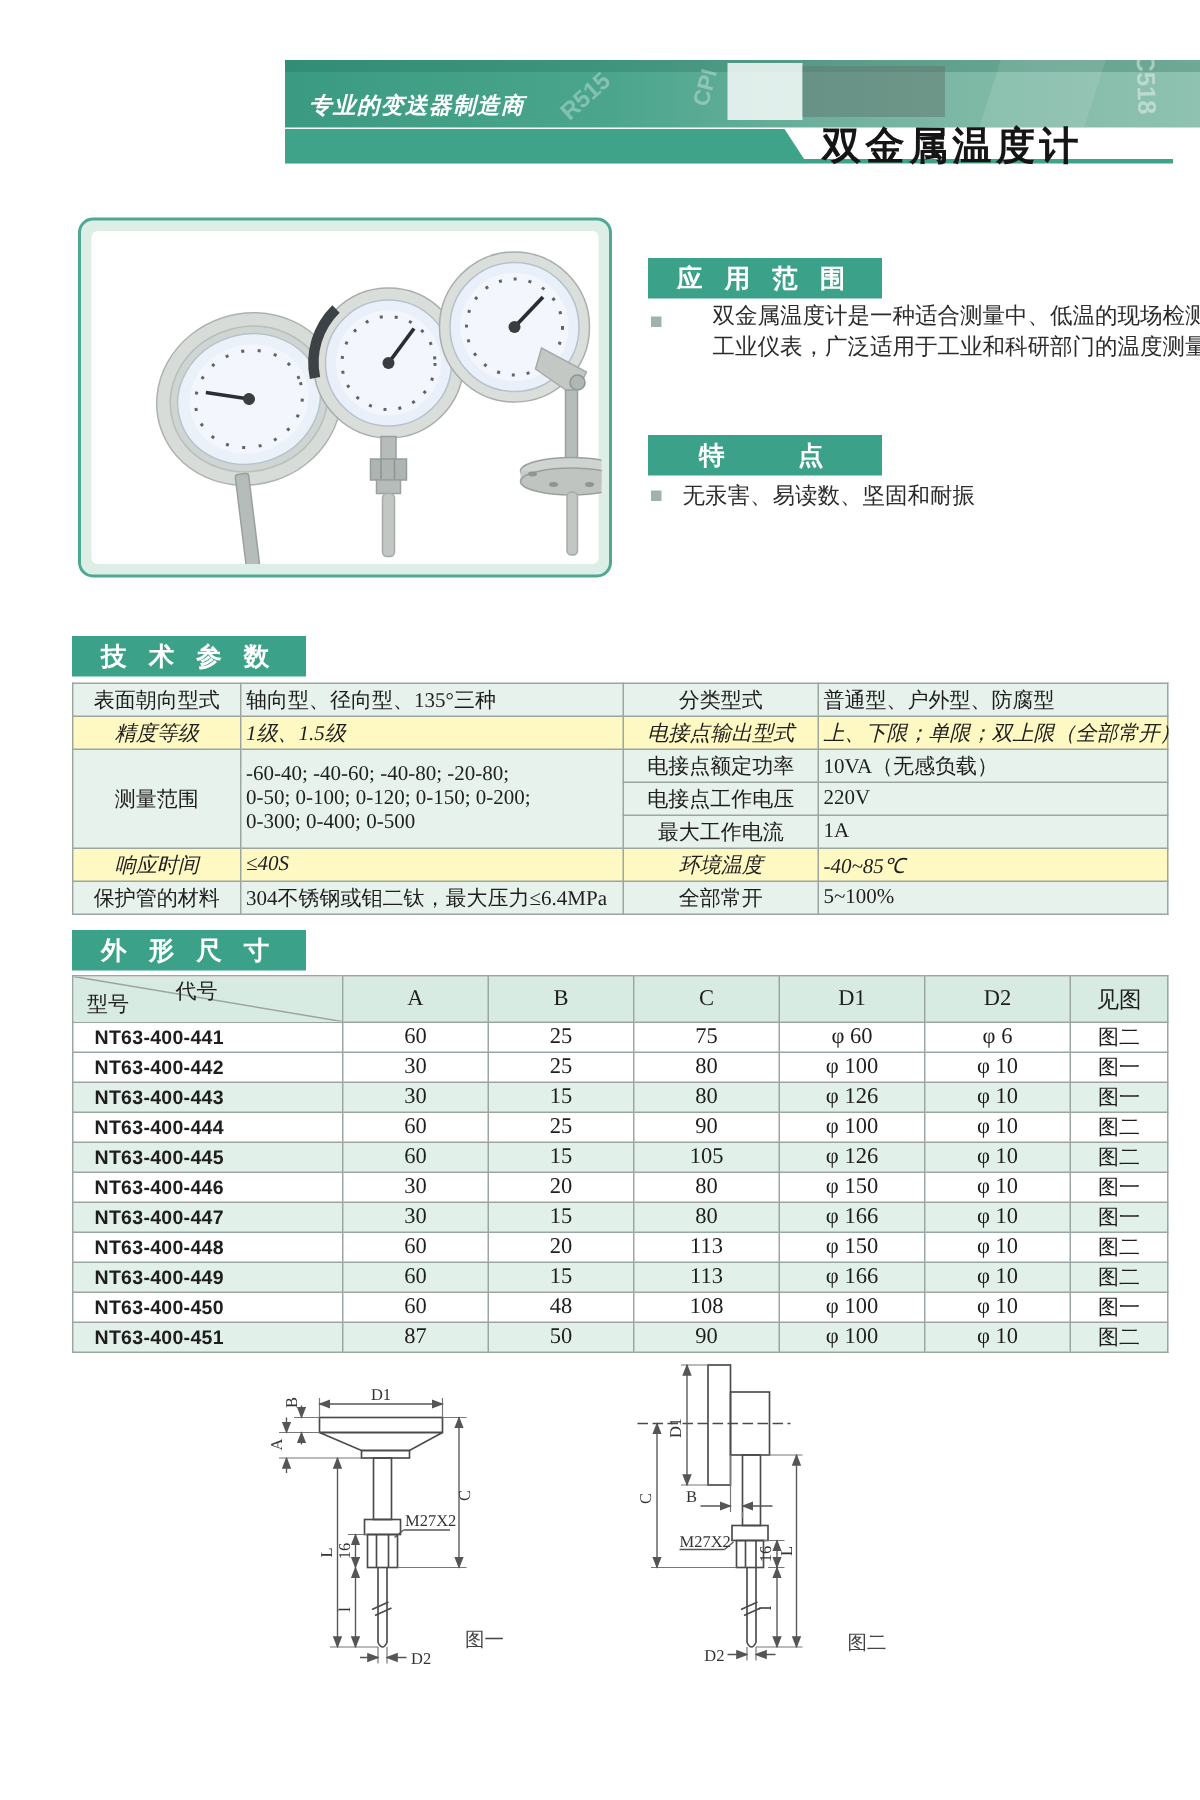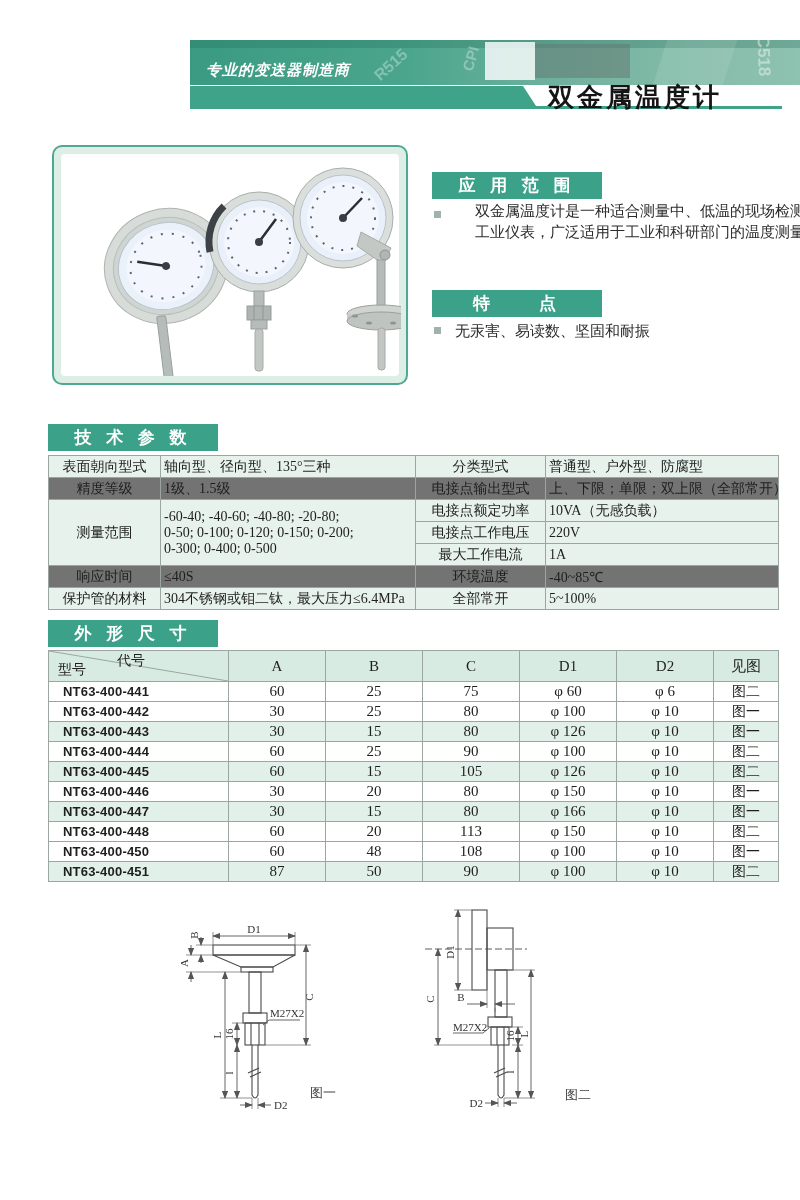--- a/index.html
+++ b/index.html
@@ -27,41 +27,41 @@
   .tline{position:absolute;left:190px;top:106px;width:592px;height:3px;background:#3FA38A;}
   .ptitle{position:absolute;left:548px;top:80px;font-size:26px;font-weight:700;
           color:#151515;letter-spacing:3px;white-space:nowrap;}
 
   
   .photo-panel{position:absolute;left:52px;top:145px;width:356px;height:240px;box-sizing:border-box;
                background:#DCEEE6;border:2px solid #4FA891;border-radius:10px;padding:7px;}
   .photo-inner{width:100%;height:100%;background:#fff;border-radius:4px;}
 
   
-  .badge{position:absolute;width:170px;height:27px;background:#3BA289;color:#fff;
+  .badge{position:absolute;width:156px;height:27px;background:#3BA289;color:#fff;
          font-weight:700;font-size:17px;line-height:27px;text-align:center;letter-spacing:5px;white-space:pre;}
   .b-app{left:432px;top:172px;}
   .b-feat{left:432px;top:290px;}
   .b-tech{left:48px;top:424px;}
   .b-dims{left:48px;top:620px;}
   .sq{position:absolute;width:7px;height:7px;background:#9FB3AA;}
   .sq-app{left:434px;top:211px;}
   .sq-feat{left:434px;top:327px;}
   .bullet{position:absolute;font-size:15px;color:#2b2b2b;line-height:21px;}
   .t-app{left:475px;top:200px;width:332px;}
   .t-feat{left:455px;top:320px;white-space:nowrap;}
 
   
   table{border-collapse:collapse;table-layout:fixed;}
   .tech{position:absolute;left:48px;top:455px;width:730px;}
   .tech td{border:1px solid #9BA6A0;font-size:14px;height:21px;padding:0;overflow:visible;}
   .tech td.lab{text-align:center;}
   .tech td.val{padding-left:3px;font-family:"Liberation Serif",serif;white-space:nowrap;}
   .tech tr.tint td{background:#E7F2ED;}
-  .tech tr.white td{background:#737373;}
+  .tech tr.white td{background:#fef9c3;font-style:italic;}
 
   .dims{position:absolute;left:48px;top:650px;width:730px;padding-left:24px;}
   .dims th{background:#D8EBE2;border:1px solid #9BA6A0;height:30px;font-size:15px;font-weight:400;padding:0;}
   .dims th.serif{font-family:"Liberation Serif",serif;}
   .dims td{border:1px solid #9BA6A0;height:19px;text-align:center;
            font-family:"Liberation Serif",serif;font-size:15px;padding:0;}
   .dims td.model{text-align:left;padding-left:14px;font-family:"Liberation Sans",sans-serif;
                  font-weight:700;font-size:13px;letter-spacing:.2px;}
   .dims td.fig{font-family:"Liberation Sans",sans-serif;font-size:14px;}
   .dims tr.alt td{background:#E2F0EA;}
@@ -305,20 +305,29 @@
     </tr>
         <tr>
       <td class="model">NT63-400-448</td>
       <td>60</td>
       <td>20</td>
       <td>113</td>
       <td>φ 150</td>
       <td>φ 10</td>
       <td class="fig">图二</td>
     </tr>
+        <tr class="alt">
+      <td class="model">NT63-400-449</td>
+      <td>60</td>
+      <td>15</td>
+      <td>113</td>
+      <td>φ 166</td>
+      <td>φ 10</td>
+      <td class="fig">图二</td>
+    </tr>
         <tr>
       <td class="model">NT63-400-450</td>
       <td>60</td>
       <td>48</td>
       <td>108</td>
       <td>φ 100</td>
       <td>φ 10</td>
       <td class="fig">图一</td>
     </tr>
         <tr class="alt">

